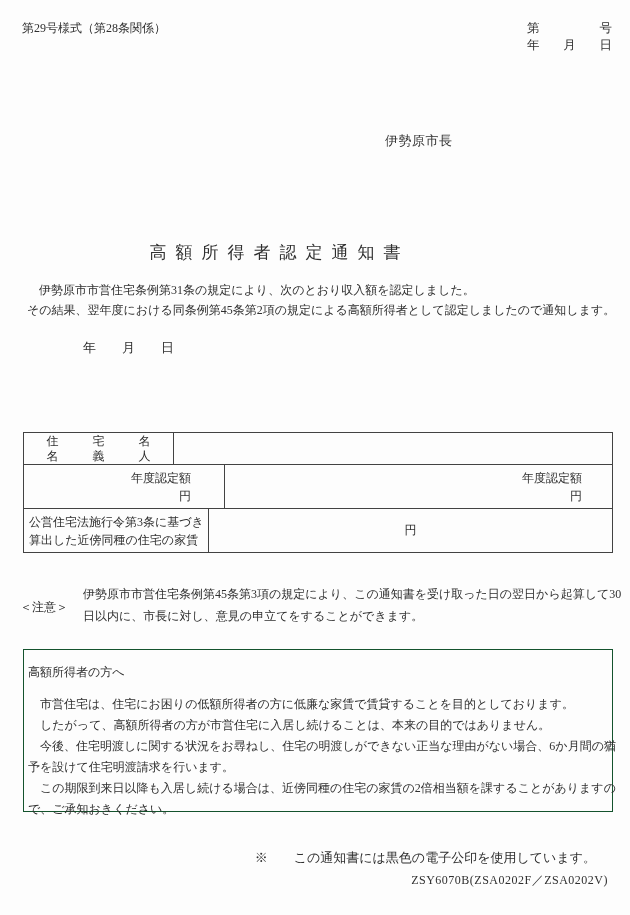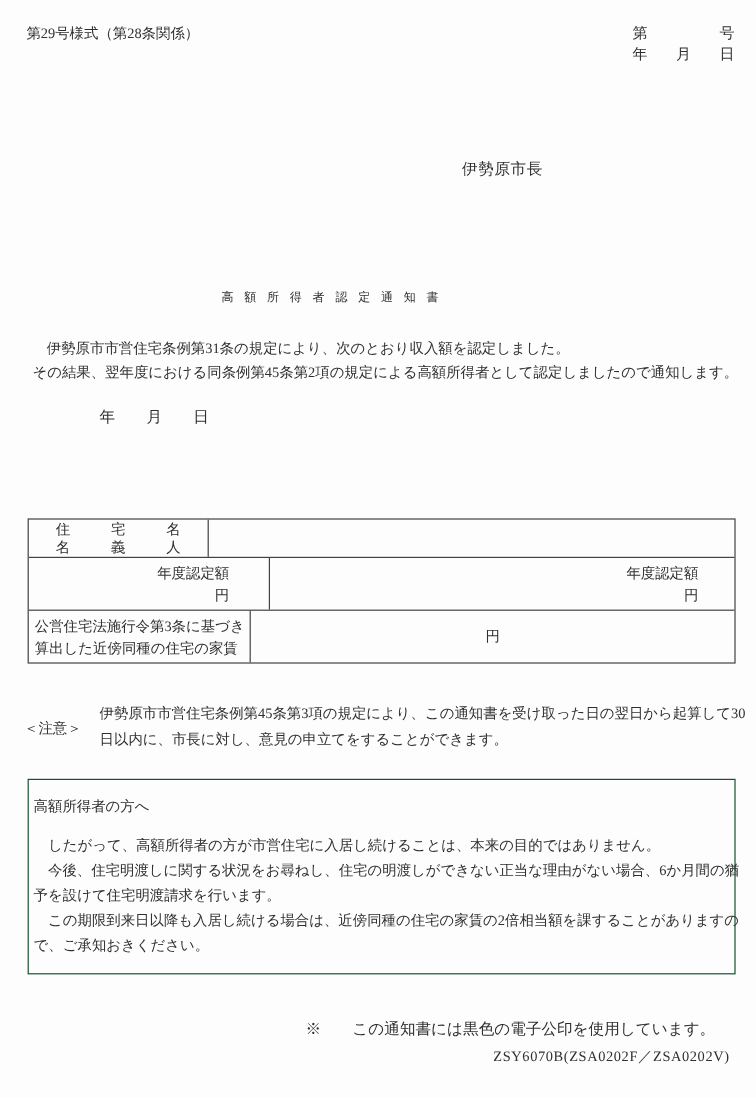--- a/index.html
+++ b/index.html
@@ -15,21 +15,21 @@
   .line { white-space:nowrap; }
 
   .form-number { left:22px; top:20px; font-size:12px;text-align:center; }
 
   .doc-number-block { left:527px; top:20px; width:85px; font-size:12.5px; }
   .spread { display:flex; justify-content:space-between; line-height:17px; }
 
   .addressee { left:385px; top:132px; font-size:13px; letter-spacing:0.5px; }
 
   .doc-title { left:0; top:241px; width:550px; text-align:center;
-               font-size:10px; letter-spacing:9px; text-indent:9px; }
+               font-size:17px; letter-spacing:9px; text-indent:9px; }
 
   .body-par { left:27px; top:280px; font-size:12px; line-height:20px; }
 
   .issue-date { left:83px; top:339px; font-size:13px; }
 
   
   .rec-table { left:23px; top:432px; width:590px; border:1px solid #424242; font-size:12px; }
   .trow { display:flex; }
   .trow + .trow { border-top:1px solid #424242; }
   .r1 { height:31px; }
@@ -126,20 +126,21 @@
 
 <div class="abs notice-label line">＜注意＞</div>
 <div class="abs notice-lines">
   <div class="line">伊勢原市市営住宅条例第45条第3項の規定により、この通知書を受け取った日の翌日から起算して30</div>
   <div class="line">日以内に、市長に対し、意見の申立てをすることができます。</div>
 </div>
 
 <div class="abs info-box">
   <div class="info-heading line">高額所得者の方へ</div>
   <div class="info-lines">
+    <div class="line">　市営住宅は、住宅にお困りの低額所得者の方に低廉な家賃で賃貸することを目的としております。</div>
     <div class="line">　したがって、高額所得者の方が市営住宅に入居し続けることは、本来の目的ではありません。</div>
     <div class="line">　今後、住宅明渡しに関する状況をお尋ねし、住宅の明渡しができない正当な理由がない場合、6か月間の猶</div>
     <div class="line">予を設けて住宅明渡請求を行います。</div>
     <div class="line">　この期限到来日以降も入居し続ける場合は、近傍同種の住宅の家賃の2倍相当額を課することがありますの</div>
     <div class="line">で、ご承知おきください。</div>
   </div>
 </div>
 
 <div class="abs stamp-note line">※　　この通知書には黒色の電子公印を使用しています。</div>
 <div class="abs form-code line">ZSY6070B(ZSA0202F／ZSA0202V)</div>

